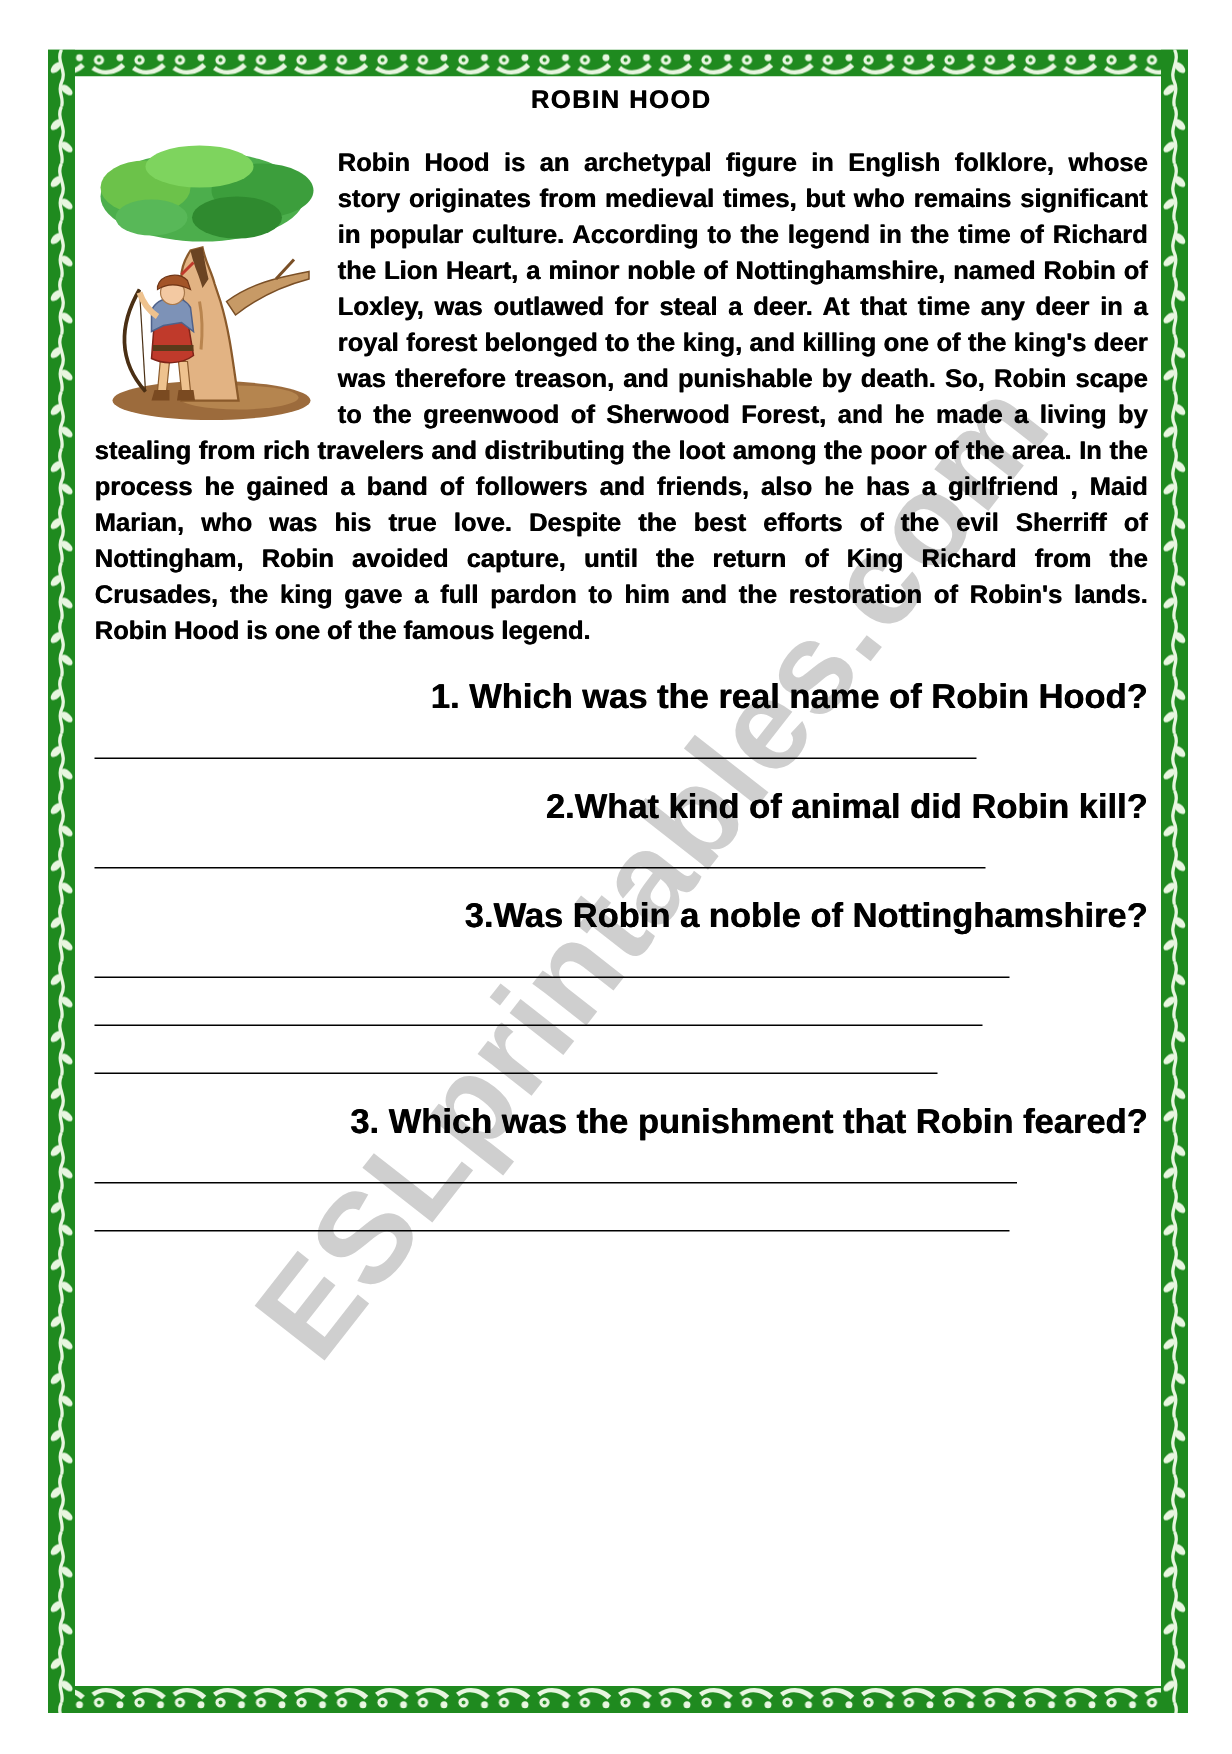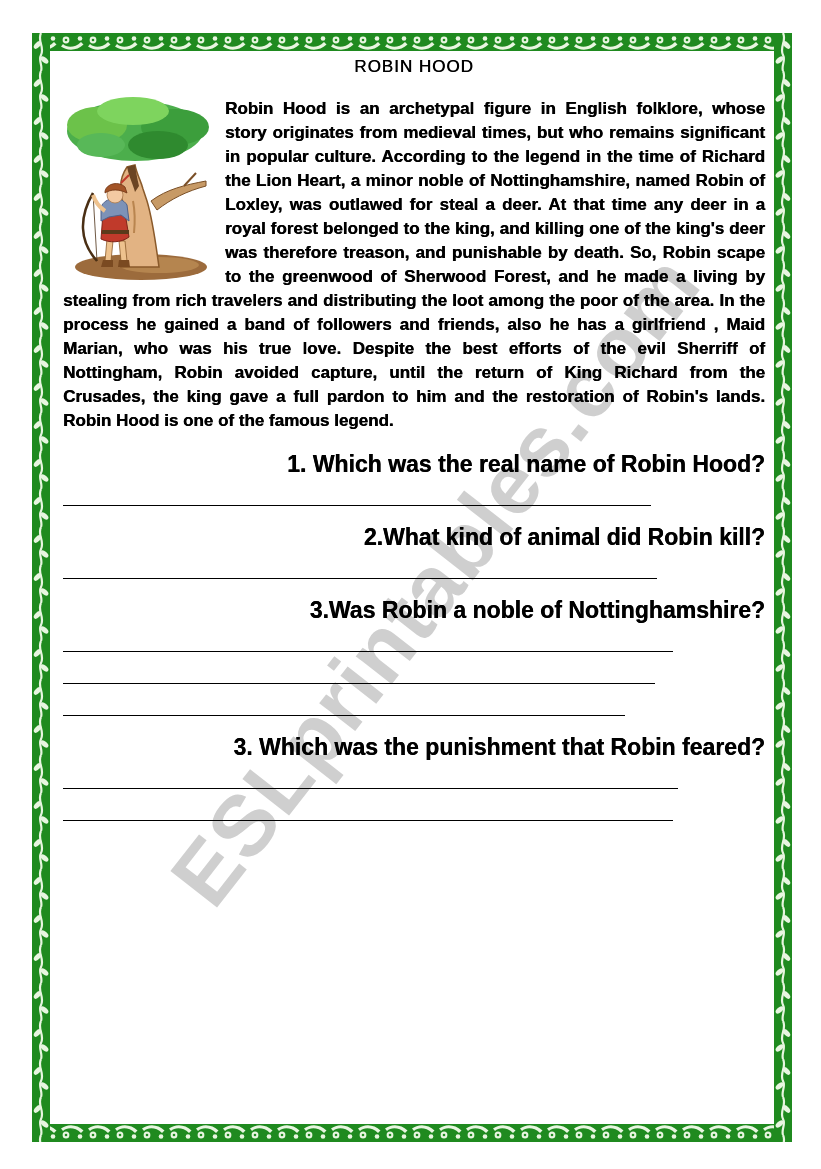--- a/index.html
+++ b/index.html
@@ -22,21 +22,21 @@
   .watermark {
     position:absolute; left:15px; top:530px; width:840px; height:100px;
     line-height:100px; text-align:center; font-size:86px; font-weight:bold;
     letter-spacing:1px; color:var(--wm); opacity:0.55; white-space:nowrap;
     transform:rotate(-52deg); transform-origin:50% 50%; z-index:0;
     pointer-events:none;
   }
   
   .content { position:absolute; left:63px; top:57px; width:702px; z-index:1; color:#000; }
   .title {
-    text-align:center; font-size:17px; line-height:20px; font-weight:normal;
+    text-align:center; font-size:17px; line-height:20px; font-weight:bold;
     letter-spacing:1px; margin:0 0 20px 0; text-shadow:0.4px 0 0 currentColor;
   }
   .passage {
     font-size:17px; line-height:24px; font-weight:bold; text-align:justify;
     text-shadow:0.4px 0 0 currentColor; margin:0;
   }
   .illo-float { float:left; width:162px; height:186px; }
   .illo { width:150px; height:196px; margin-top:-8px; display:block; }
   .questions { margin-top:3px; }
   .q-label {

